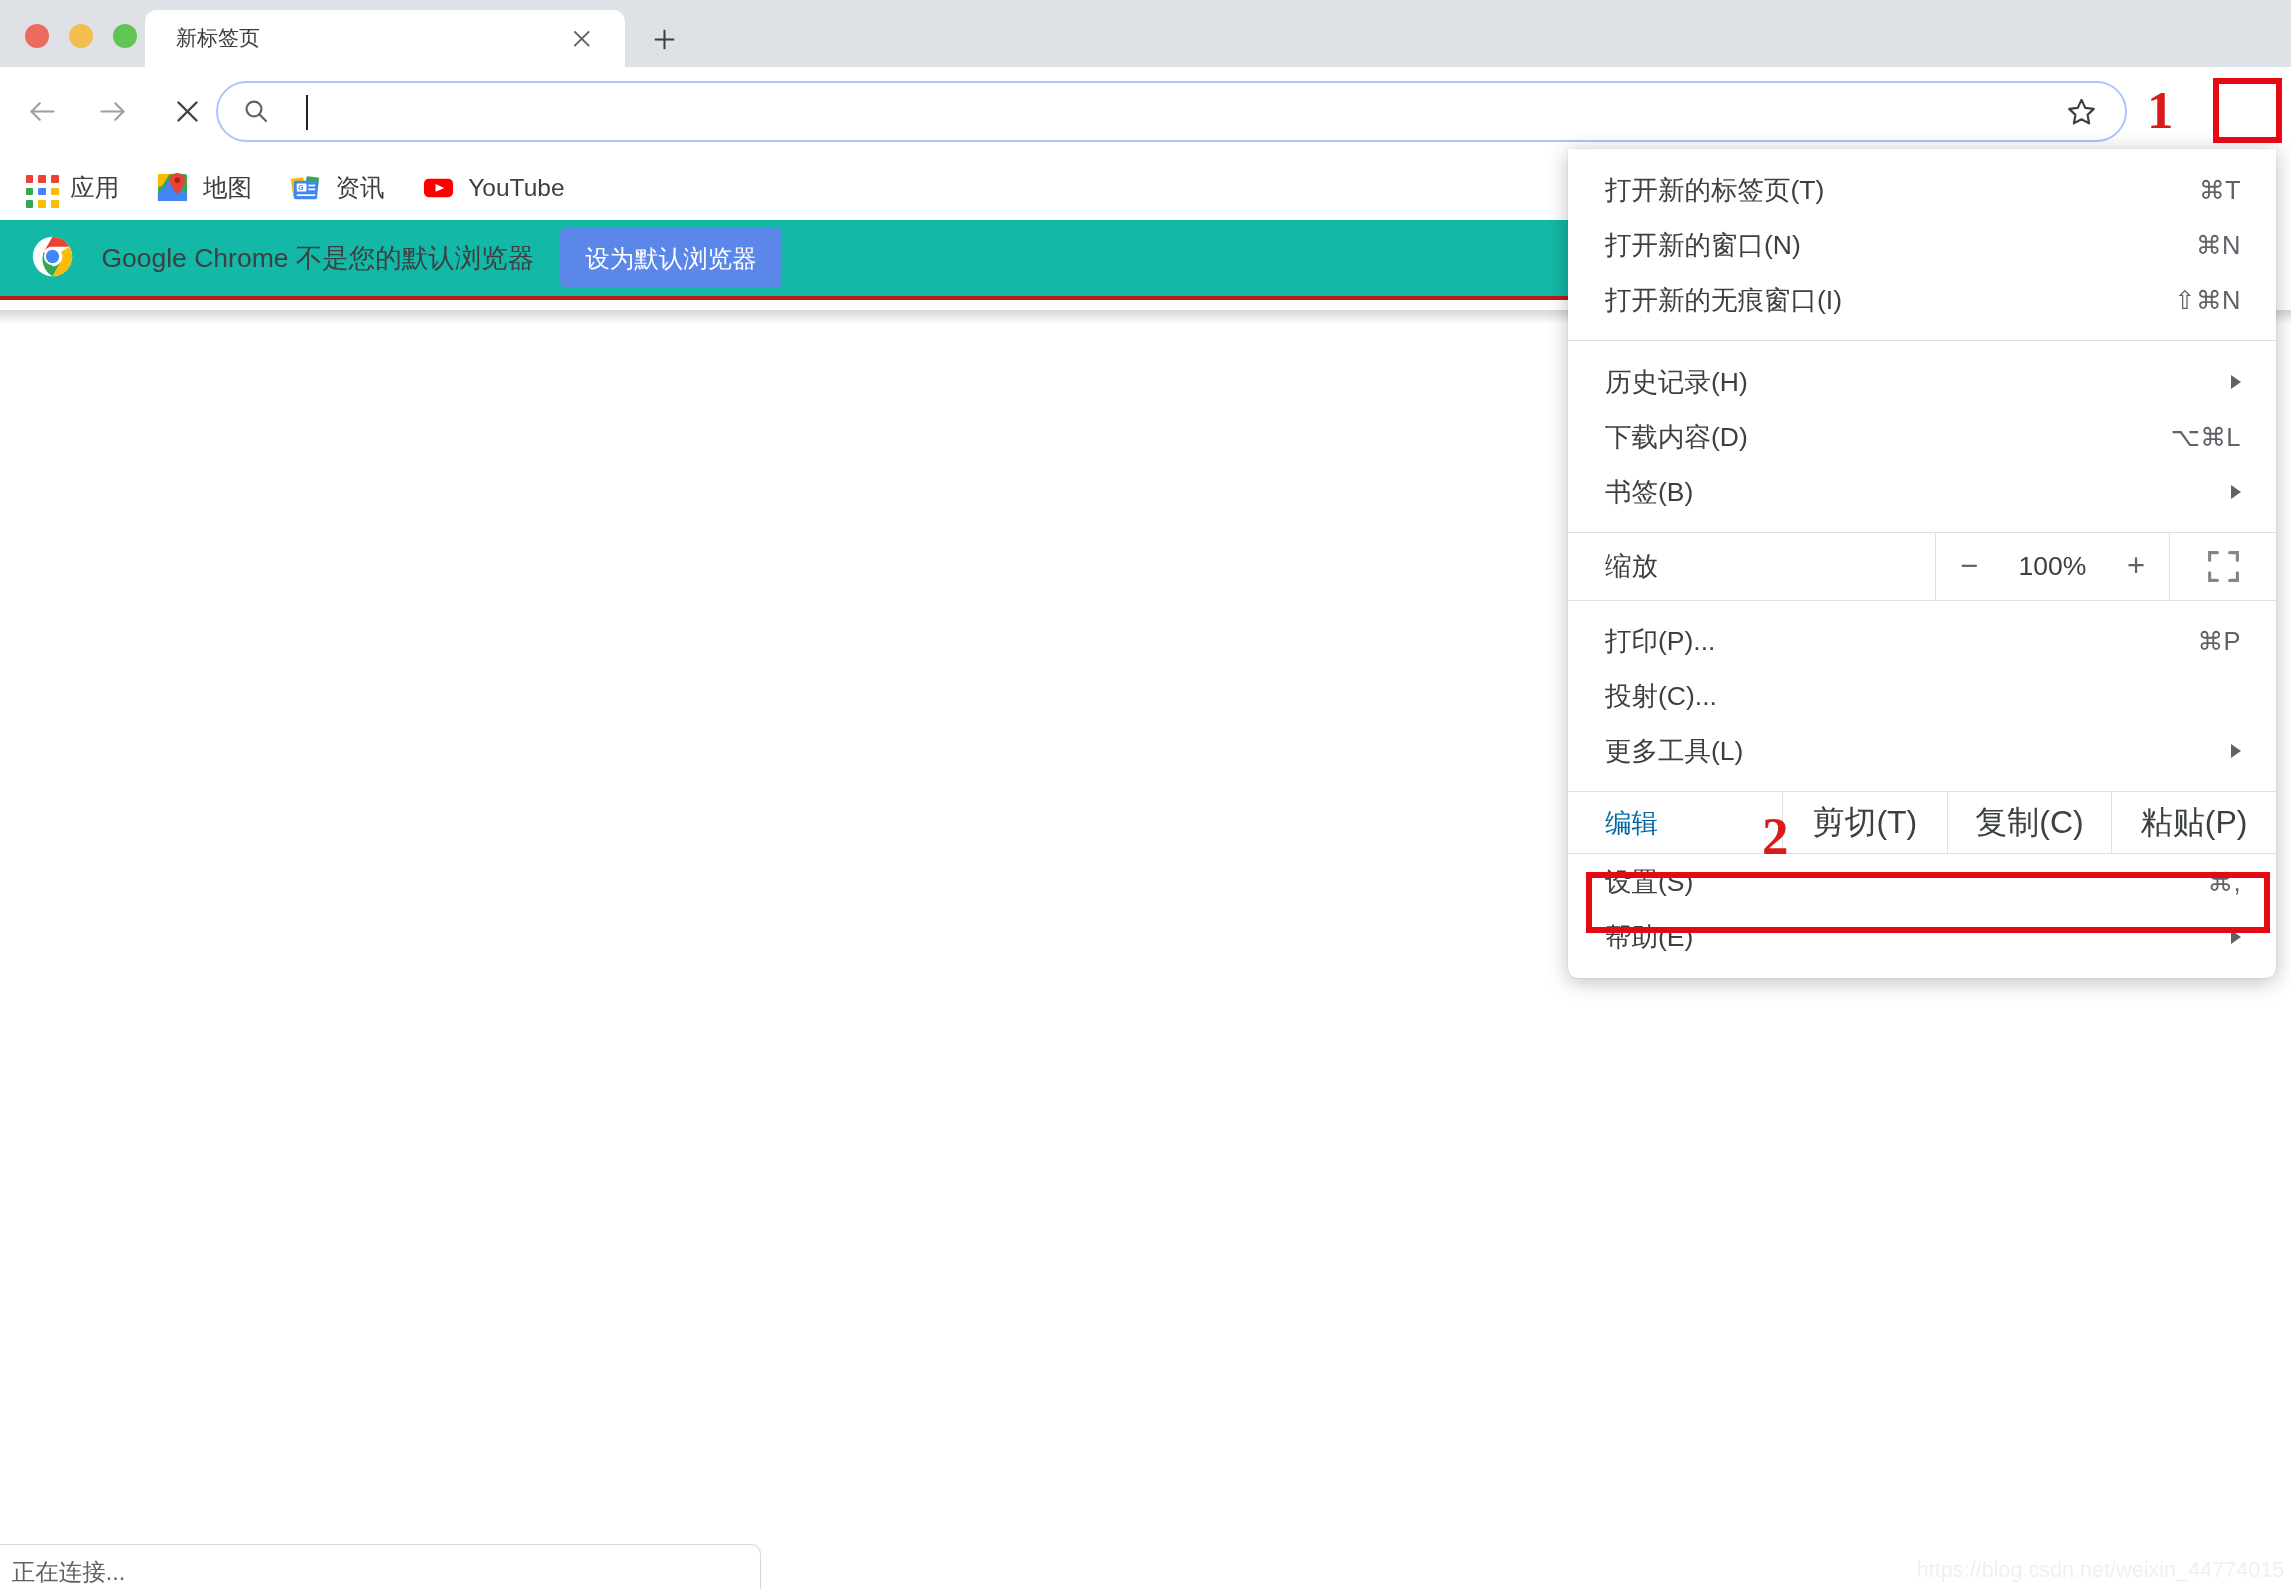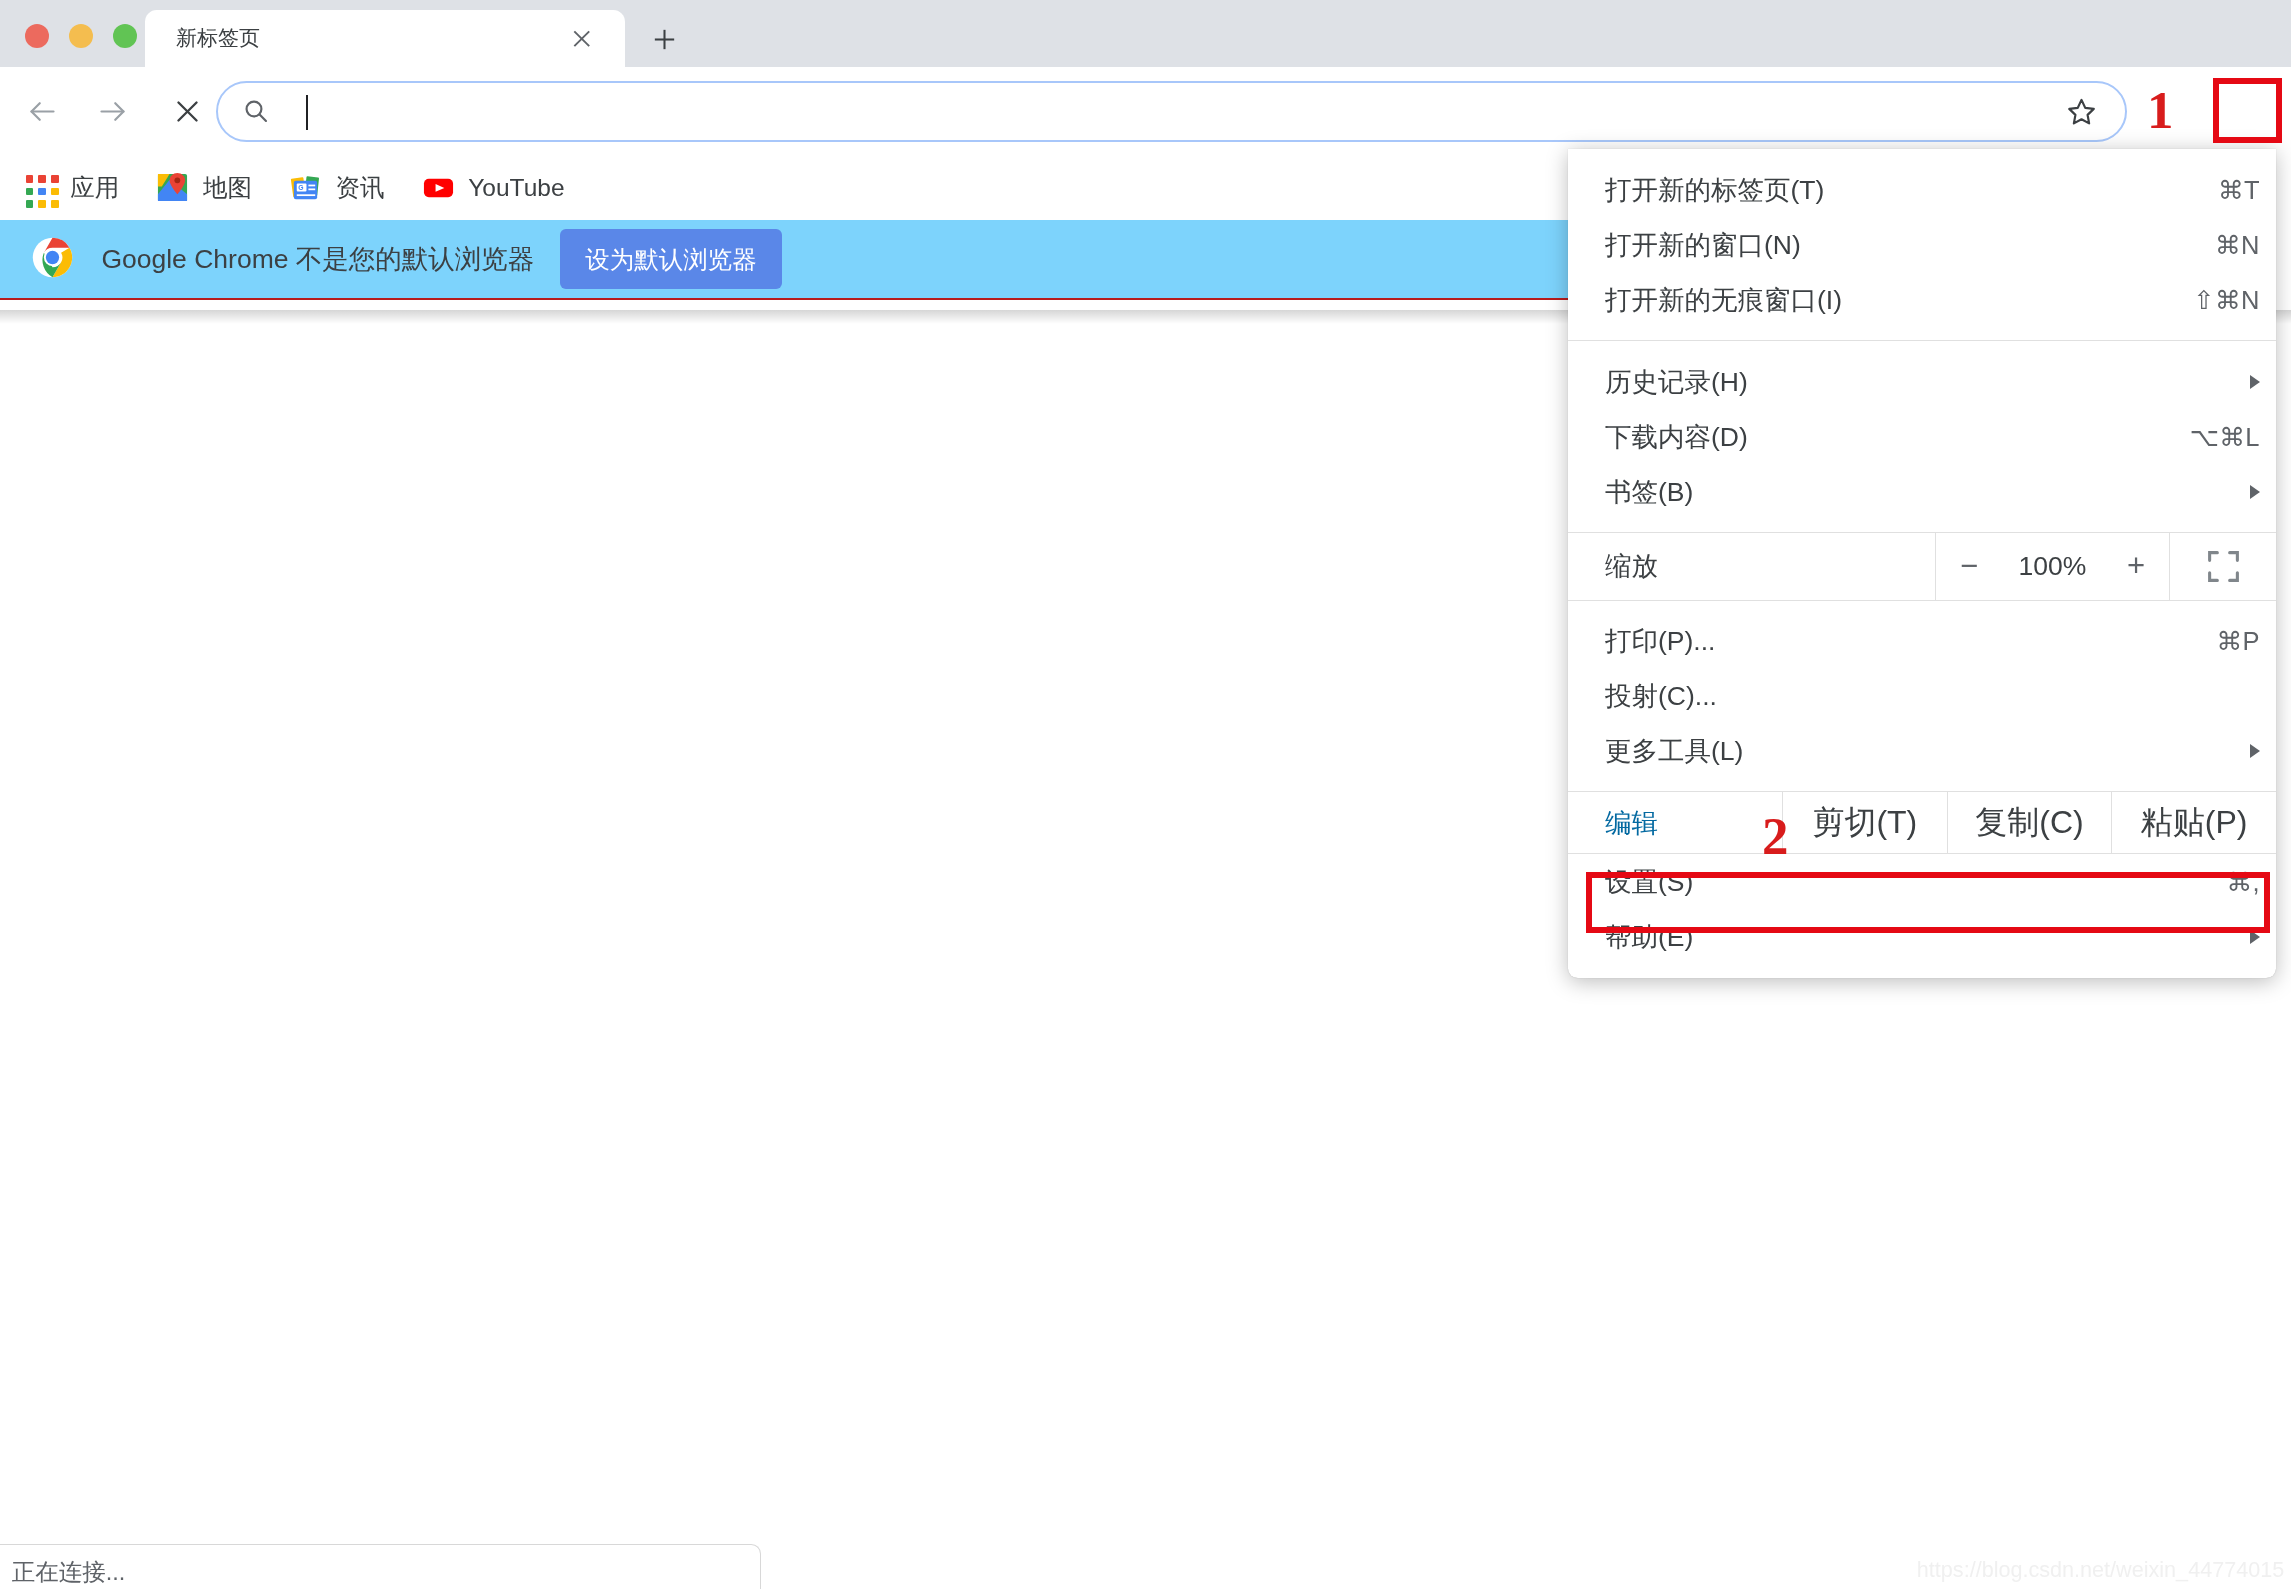--- a/index.html
+++ b/index.html
@@ -177,22 +177,22 @@
   .apps-grid { display: grid; grid-template-columns: repeat(3,7.8px);
                grid-template-rows: repeat(3,7.8px); gap: 4.9px;
                margin-top: 3.9px; margin-left: 2px; }
   .apps-grid span { width: 7.8px; height: 7.8px; border-radius: 1px; }
 
   
   .infobar {
     position: absolute;
     left: 0; top: 220px;
     width: 1916px; height: 80px;
-    background: #7dd3fc;
-    border-bottom: 2px solid #b91c1c;
+    background: #14b8a6;
+    border-bottom: 4px solid #b91c1c;
     display: flex;
     align-items: center;
     padding-left: 31px;
   }
   .infobar-text {
     margin-left: 27.4px;
     font-size: 26.5px;
     color: #3c4043;
     white-space: nowrap;
   }
@@ -257,21 +257,21 @@
     background: #ffffff;
     border-radius: 0 0 9.8px 9.8px;
     box-shadow: 0 3.9px 21.6px rgba(0,0,0,0.26), 0 0 1px rgba(0,0,0,0.25);
     padding: 13.7px 0 13.7px 0;
     z-index: 40;
   }
   .mi {
     height: 55px;
     display: flex;
     align-items: center;
-    padding: 0 16px 0 37px;
+    padding: 0 35px 0 37px;
     font-size: 26.5px;
     color: #3c4043;
     white-space: nowrap;
   }
   .mi .label { flex: 1; }
   .mi .accel {
     color: #5f6368;
     font-size: 25.5px;
     letter-spacing: 0.5px;
   }

